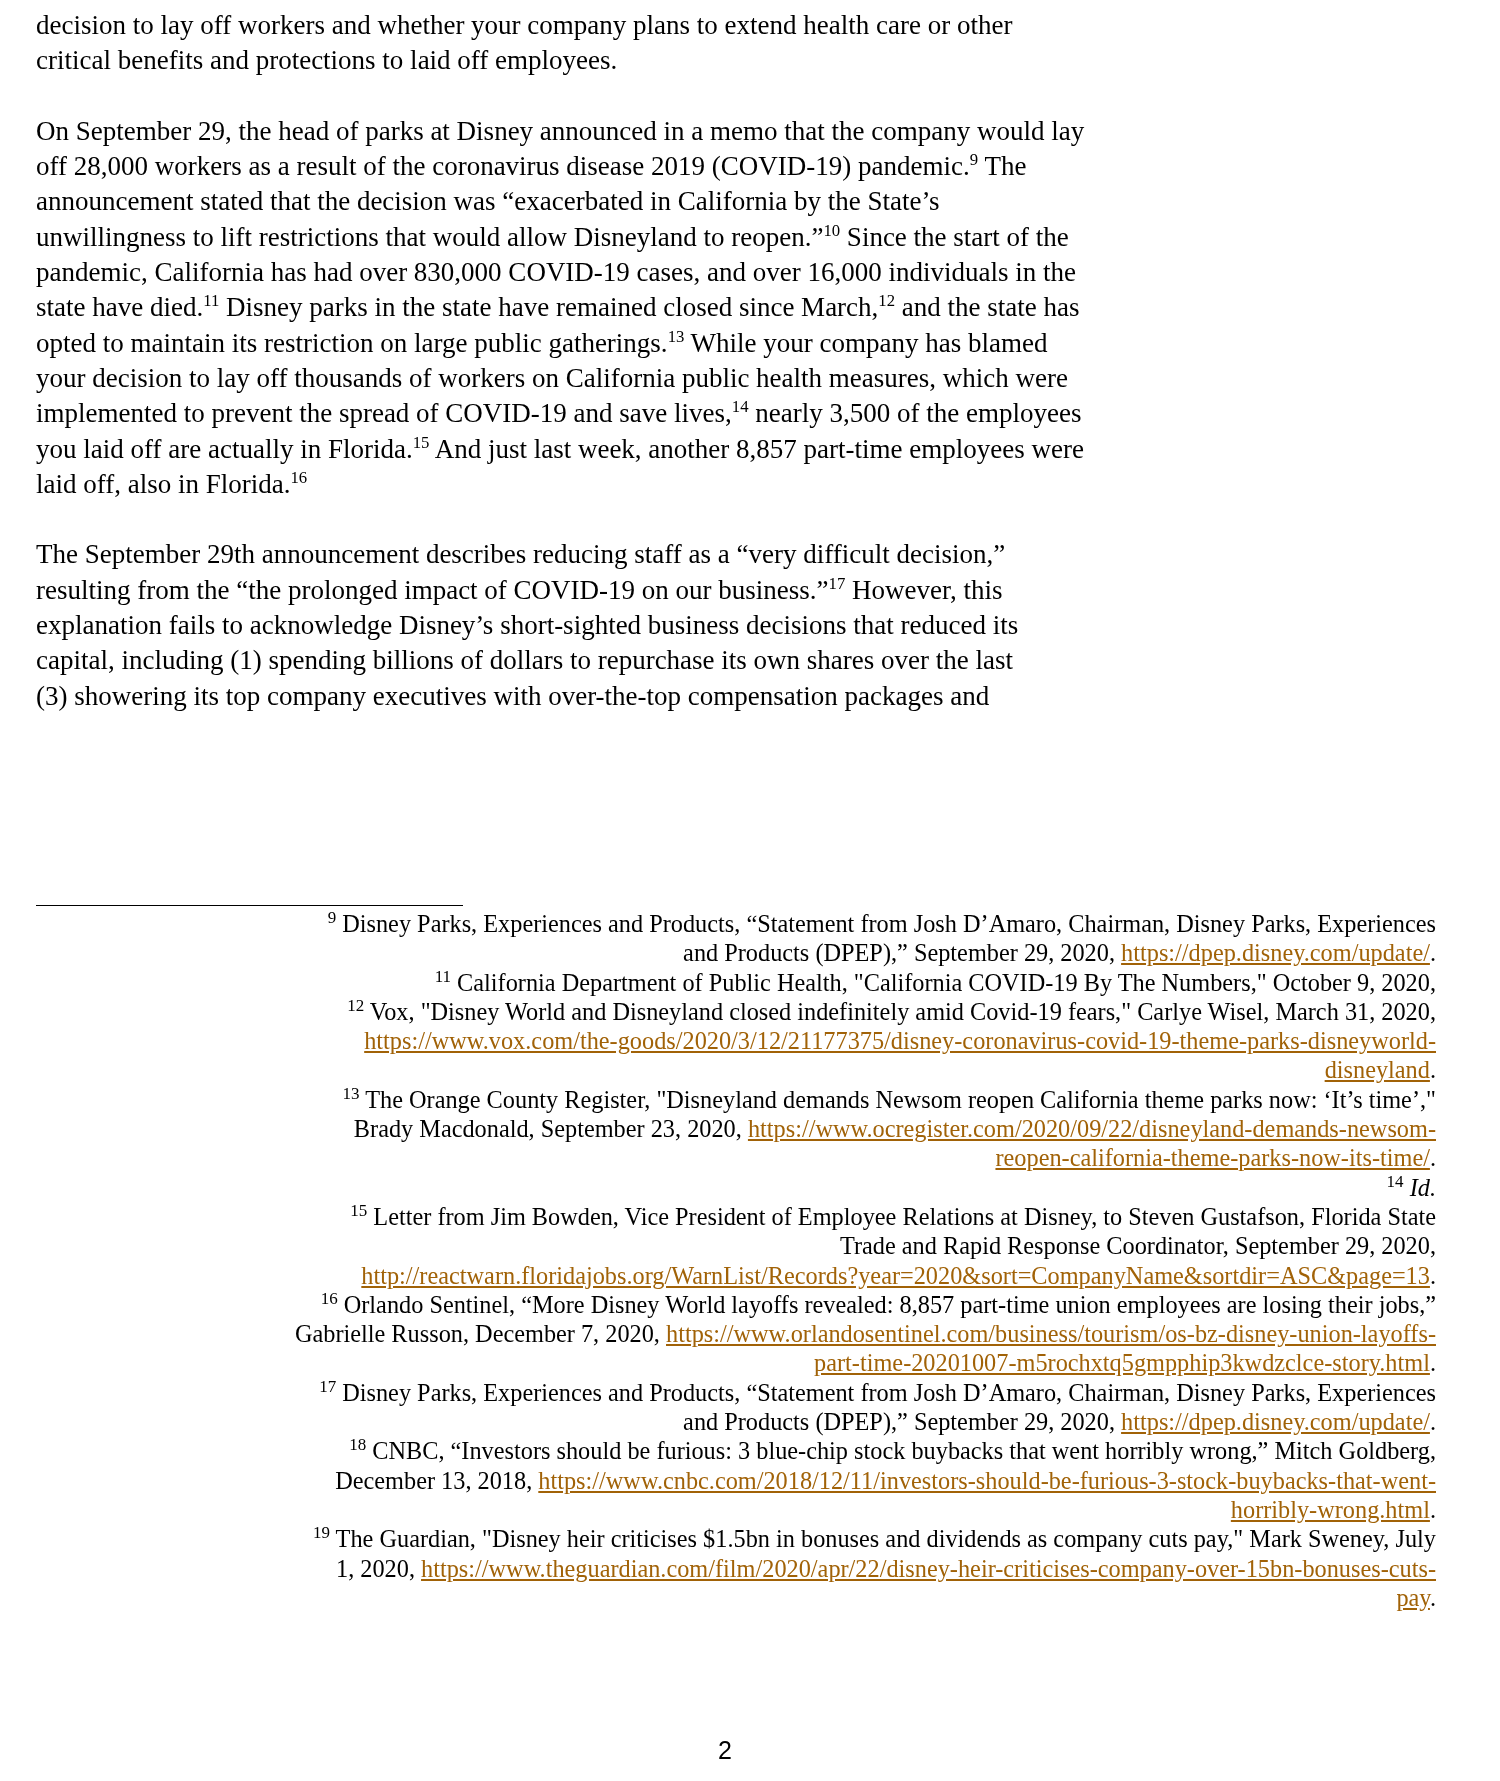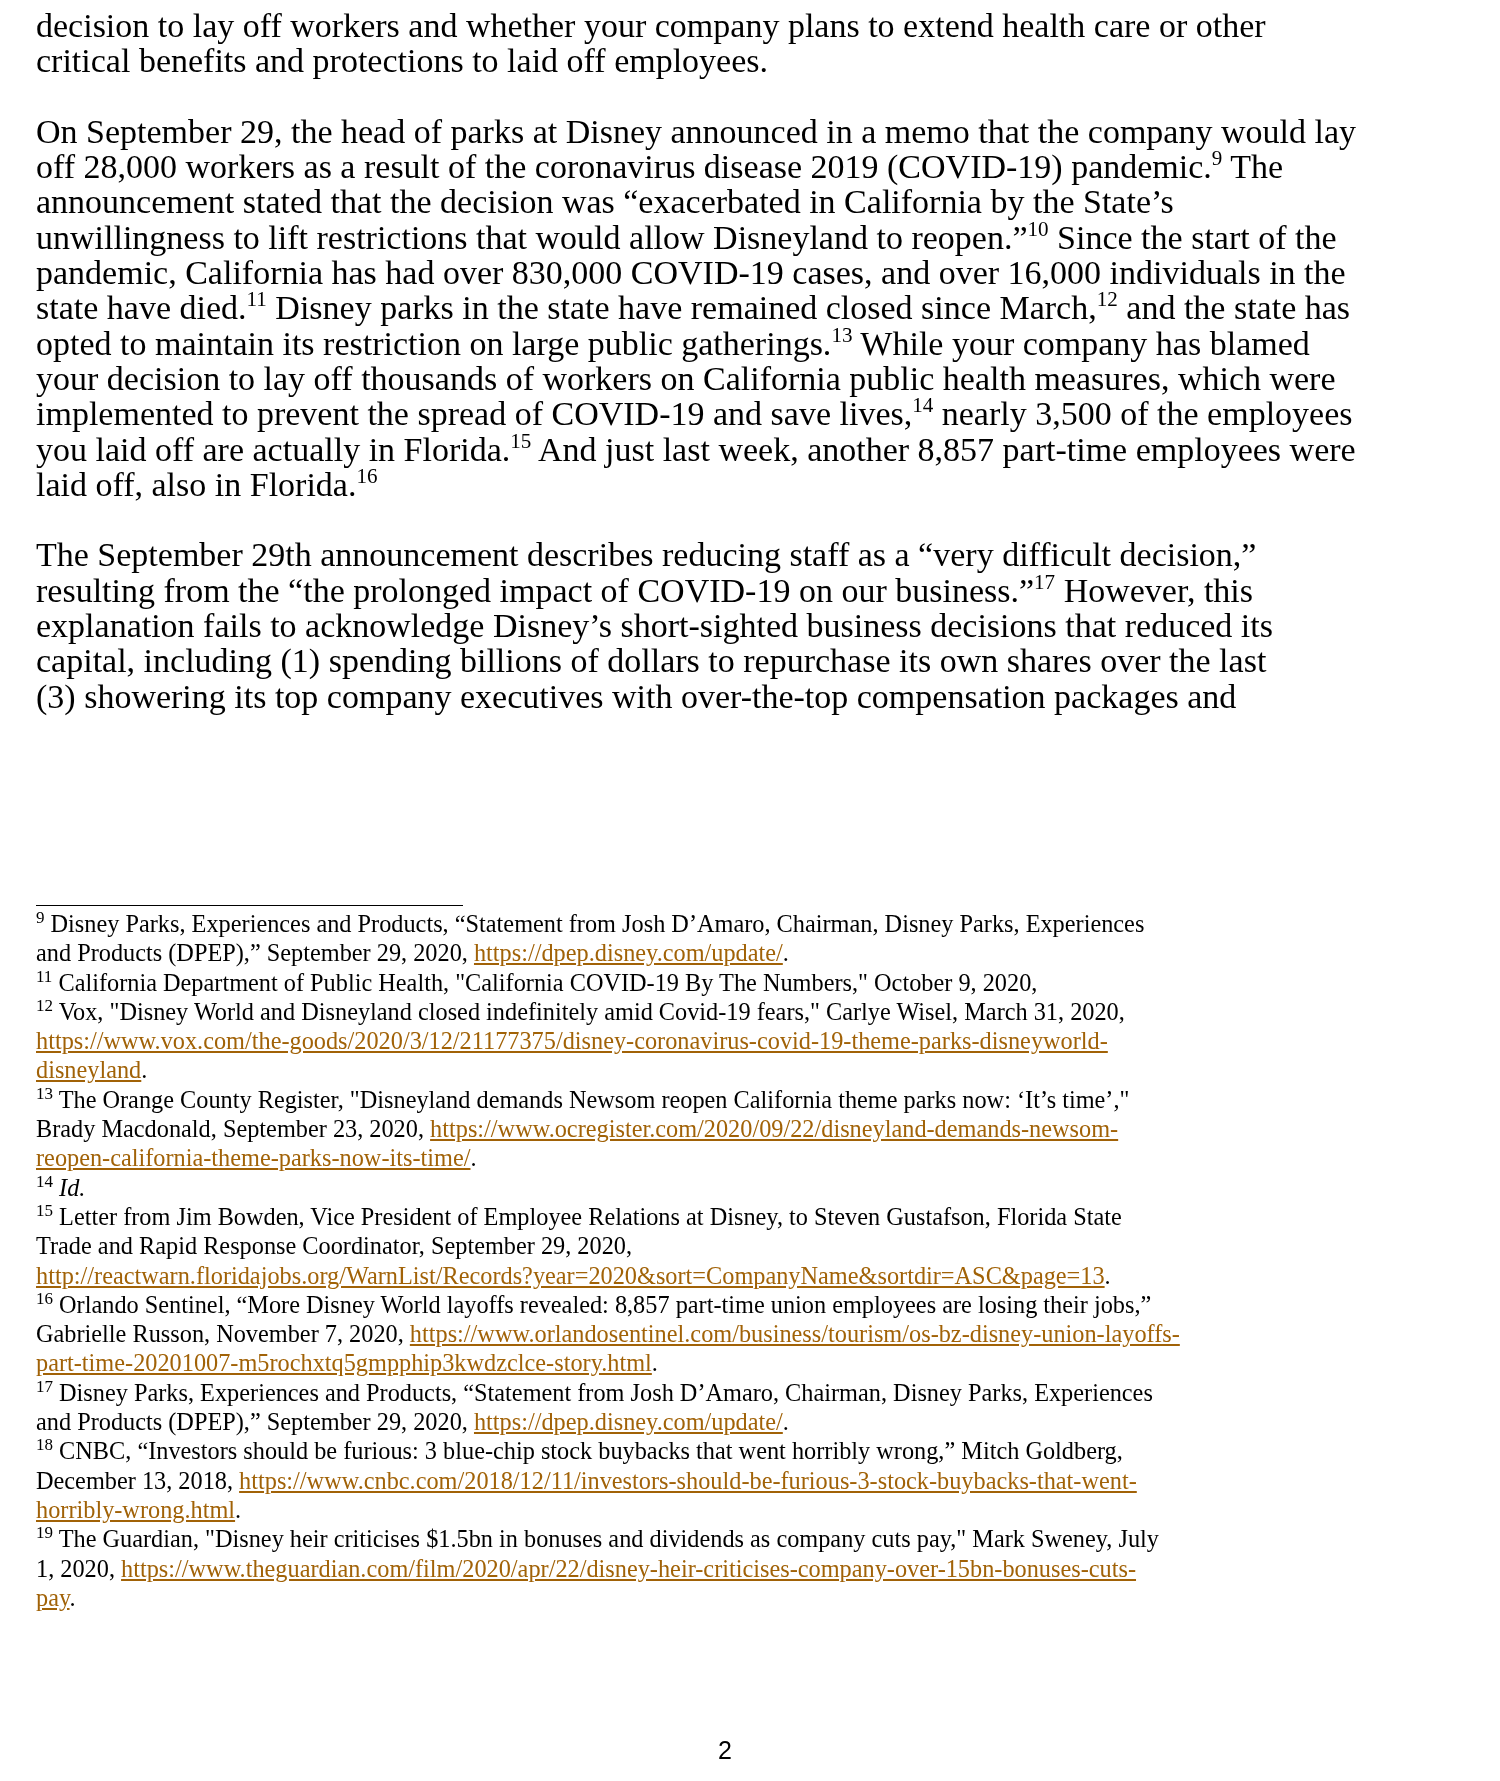--- a/index.html
+++ b/index.html
@@ -1,35 +1,35 @@
 <!DOCTYPE html>
 <html><head>
 <meta charset="utf-8">
 <style>
   html, body { margin: 0; padding: 0; background: #ffffff; }
   body { width: 1500px; height: 1781px; position: relative; overflow: hidden; }
   .page { position: absolute; left: 0; top: 0; width: 1500px; height: 1781px; background: #fff; }
   .body-text {
     position: absolute; left: 36px; top: 8px; width: 1380px;
     font-family: "Liberation Serif", "DejaVu Serif", serif;
-    font-size: 34px; line-height: 35.3px; color: #000;
+    font-size: 27px; line-height: 35.3px; color: #000;
   }
   .para { margin: 0 0 35.3px 0; }
   .line { display: block; white-space: nowrap; }
   sup { font-size: 0.62em; line-height: 0; vertical-align: 0.62em; }
   .separator {
     position: absolute; left: 36px; top: 905px; width: 427px; height: 0;
     border-top: 1.6px solid #000;
   }
   .footnotes {
     position: absolute; left: 36px; top: 909px; width: 1400px;
     font-family: "Liberation Serif", "DejaVu Serif", serif;
     font-size: 24.3px; line-height: 29.3px; color: #000;
   }
-  .fn { margin: 0; }
+  .fn { margin: 0; text-align: right; }
   .fn .line { display: block; white-space: nowrap; }
   .fn sup { font-size: 0.7em; vertical-align: 0.55em; }
   a.link { color: #a16207; text-decoration: underline; text-underline-offset: 2px; }
   .italic { font-style: italic; }
   .page-number {
     position: absolute; left: 710px; top: 1736px; width: 30px; text-align: center;
     font-family: "Liberation Sans", "DejaVu Sans", sans-serif; font-size: 25px; color: #000;
   }
 </style>
 </head>
@@ -84,21 +84,21 @@
       <div class="fn">
         <span class="line"><sup>14</sup><span> </span><span class="italic">Id.</span></span>
       </div>
       <div class="fn">
         <span class="line"><sup>15</sup><span> Letter from Jim Bowden, Vice President of Employee Relations at Disney, to Steven Gustafson, Florida State</span></span>
         <span class="line"><span>Trade and Rapid Response Coordinator, September 29, 2020,</span></span>
         <span class="line"><span></span><a class="link">http://reactwarn.floridajobs.org/WarnList/Records?year=2020&amp;sort=CompanyName&amp;sortdir=ASC&amp;page=13</a><span>.</span></span>
       </div>
       <div class="fn">
         <span class="line"><sup>16</sup><span> Orlando Sentinel, “More Disney World layoffs revealed: 8,857 part-time union employees are losing their jobs,”</span></span>
-        <span class="line"><span>Gabrielle Russon, November 7, 2020, </span><a class="link">https://www.orlandosentinel.com/business/tourism/os-bz-disney-union-layoffs-</a><span></span></span>
+        <span class="line"><span>Gabrielle Russon, December 7, 2020, </span><a class="link">https://www.orlandosentinel.com/business/tourism/os-bz-disney-union-layoffs-</a><span></span></span>
         <span class="line"><span></span><a class="link">part-time-20201007-m5rochxtq5gmpphip3kwdzclce-story.html</a><span>.</span></span>
       </div>
       <div class="fn">
         <span class="line"><sup>17</sup><span> Disney Parks, Experiences and Products, “Statement from Josh D’Amaro, Chairman, Disney Parks, Experiences</span></span>
         <span class="line"><span>and Products (DPEP),” September 29, 2020, </span><a class="link">https://dpep.disney.com/update/</a><span>.</span></span>
       </div>
       <div class="fn">
         <span class="line"><sup>18</sup><span> CNBC, “Investors should be furious: 3 blue-chip stock buybacks that went horribly wrong,” Mitch Goldberg,</span></span>
         <span class="line"><span>December 13, 2018, </span><a class="link">https://www.cnbc.com/2018/12/11/investors-should-be-furious-3-stock-buybacks-that-went-</a><span></span></span>
         <span class="line"><span></span><a class="link">horribly-wrong.html</a><span>.</span></span>

